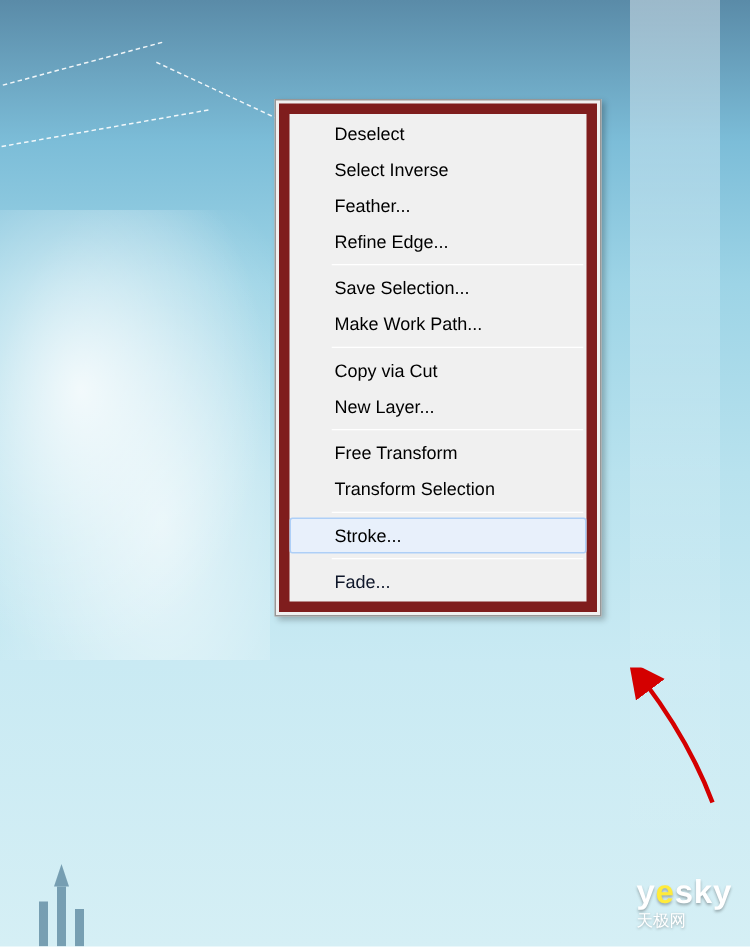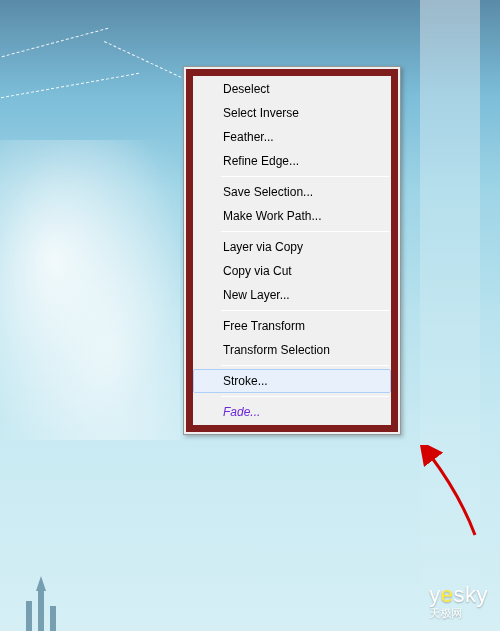--- a/index.html
+++ b/index.html
@@ -58,22 +58,21 @@
       position: relative;
       line-height: 16px;
     }
     .menu-item.hover {
       background: #e8f0fb;
       border: 1px solid #aecff7;
       border-radius: 2px;
       padding: 3px 13px 3px 29px;
     }
     .menu-item.disabled {
-      color: #6d28d9;
-      font-style: italic;
+      color: #0f172a;
     }
     .menu-sep {
       height: 1px;
       background: #e0e0e0;
       margin: 3px 2px 3px 28px;
       border-bottom: 1px solid #ffffff;
     }
     .arrow {
       position: absolute;
       top: 445px;
@@ -81,21 +80,21 @@
       pointer-events: none;
     }
     .watermark {
       position: absolute;
       bottom: 10px;
       right: 12px;
       color: #fff;
     }
     .watermark .brand {
       font-size: 22px;
-      font-weight: normal;
+      font-weight: bold;
       letter-spacing: 0.5px;
       text-shadow: 0 1px 2px rgba(0,0,0,0.3);
       text-align: right;
     }
     .watermark .brand .e { color: #ffeb3b; }
     .watermark .sub {
       font-size: 11px;
       margin-top: -2px;
       text-shadow: 0 1px 2px rgba(0,0,0,0.3);
     }
@@ -128,21 +127,20 @@
 <div class="context-menu">
   <div class="menu-inner" id="menu-inner">
       <div class="menu-item"><span>Deselect</span></div>
       <div class="menu-item"><span>Select Inverse</span></div>
       <div class="menu-item"><span>Feather...</span></div>
       <div class="menu-item"><span>Refine Edge...</span></div>
       <div class="menu-sep"></div>
       <div class="menu-item"><span>Save Selection...</span></div>
       <div class="menu-item"><span>Make Work Path...</span></div>
       <div class="menu-sep"></div>
-      <div class="menu-item"><span>Layer via Copy</span></div>
       <div class="menu-item"><span>Copy via Cut</span></div>
       <div class="menu-item"><span>New Layer...</span></div>
       <div class="menu-sep"></div>
       <div class="menu-item"><span>Free Transform</span></div>
       <div class="menu-item"><span>Transform Selection</span></div>
       <div class="menu-sep"></div>
       <div class="menu-item hover"><span>Stroke...</span></div>
       <div class="menu-sep"></div>
       <div class="menu-item disabled"><span>Fade...</span></div>
     </div>

